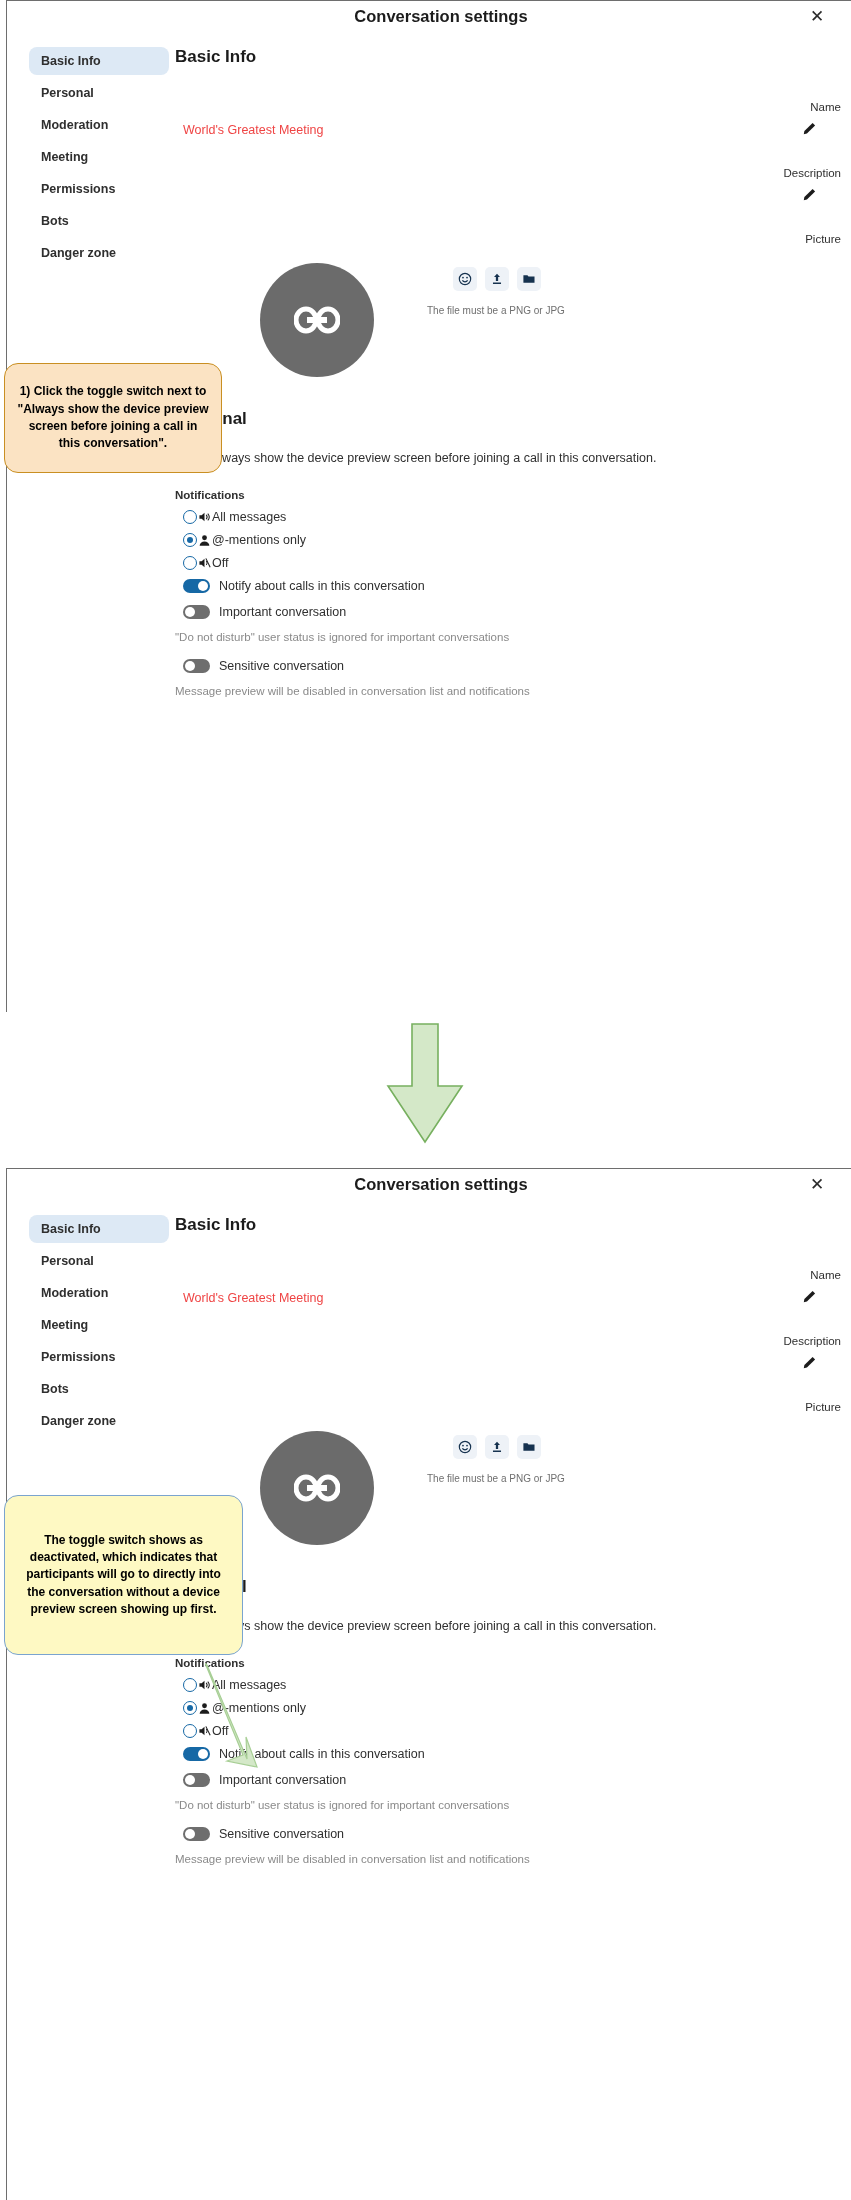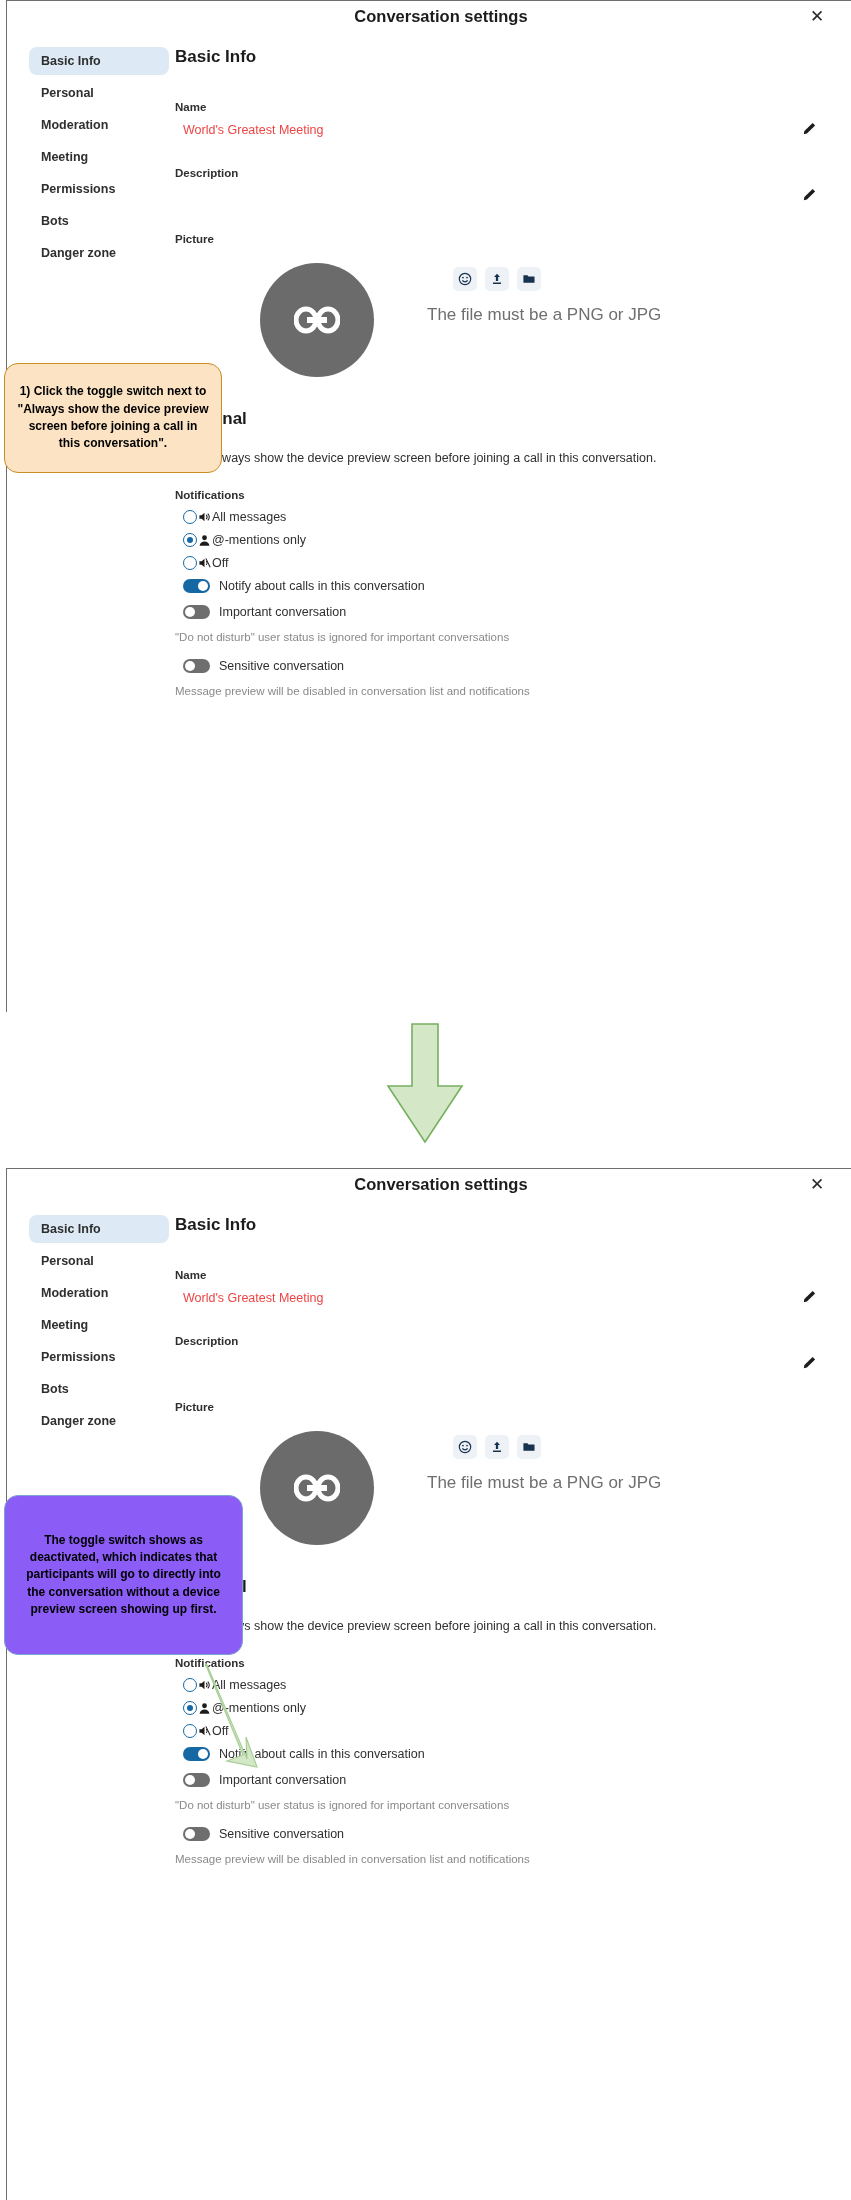--- a/index.html
+++ b/index.html
@@ -78,23 +78,24 @@
     right: 10px;
   }
   .section-title {
     font-size: 17px;
     font-weight: bold;
     color: #1c1c1c;
     margin: 0 0 34px 0;
   }
   .field-label {
     font-size: 11.5px;
-    font-weight: bold;
+    font-weight: normal;
     color: #2f2f2f;
     margin-bottom: 10px;
+    text-align: right;
   }
   .field-row {
     position: relative;
     min-height: 26px;
     margin-bottom: 18px;
   }
   .field-value {
     font-size: 12.5px;
     color: #ef4444;
     padding-left: 8px;
@@ -135,21 +136,21 @@
     display: flex;
     align-items: center;
     justify-content: center;
     cursor: pointer;
   }
   .icon-btn svg { display: block; }
   .pic-hint {
     position: absolute;
     left: 252px;
     top: 50px;
-    font-size: 17px;
+    font-size: 10px;
     color: #6f6f6f;
     white-space: nowrap;
   }
 
   
   .personal { margin-top: 4px; }
   .personal .section-title { margin-bottom: 22px; }
 
   .toggle-row {
     display: flex;
@@ -240,21 +241,21 @@
   }
   #callout-step1 {
     left: 4px; top: 363px;
     width: 218px; height: 110px;
     background: #fbe3c3;
     border: 1.4px solid #c98f22;
   }
   #callout-step2 {
     left: 4px; top: 1495px;
     width: 239px; height: 160px;
-    background: #8b5cf6;
+    background: #fef9c3;
     border: 1.4px solid #7aa4cf;
   }
 
   .arrow-svg { position: absolute; z-index: 35; }
   #arrow-pink  { left: 140px; top: 420px;  }
   #arrow-green-step { left: 205px; top: 1663px; }
   #arrow-transition { left: 384px; top: 1022px; }
 </style>
 </head>
 <body>

